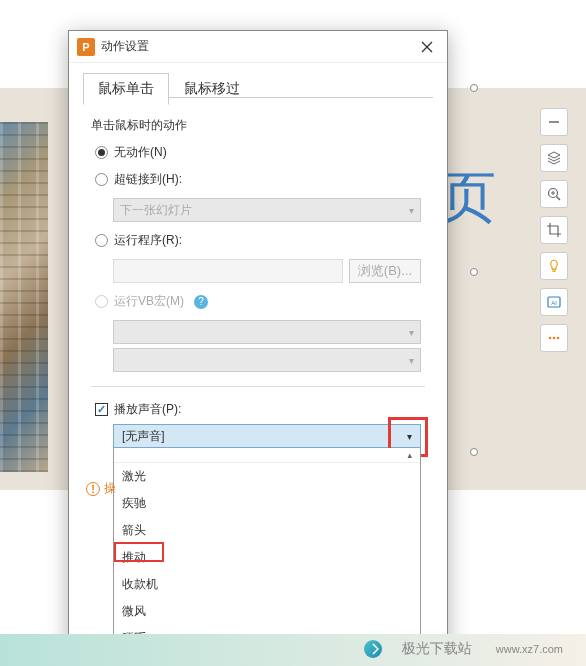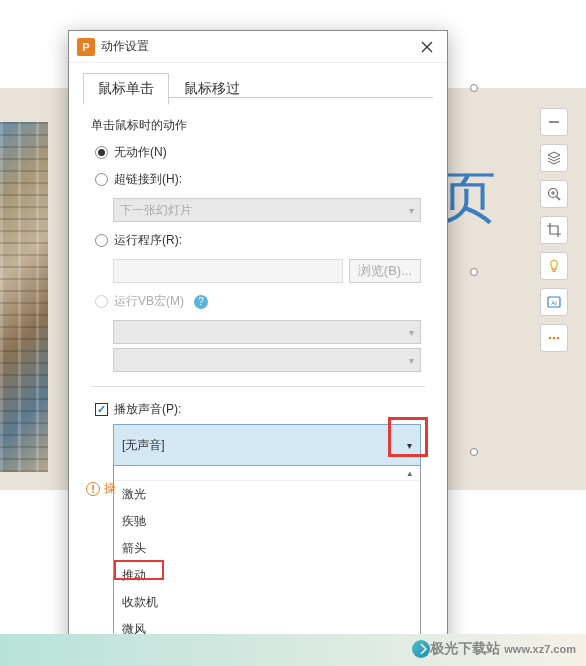--- a/index.html
+++ b/index.html
@@ -5,21 +5,21 @@
 * { margin: 0; padding: 0; box-sizing: border-box; font-family: "Microsoft YaHei", sans-serif; }
 body { width: 586px; height: 666px; background: #fff; overflow: hidden; position: relative; }
 
 .bg-layer { position: absolute; top: 0; left: 0; width: 586px; height: 666px; }
 .bg-slide { position: absolute; top: 88px; left: 0; right: 0; height: 402px; background: #e8e2d8; }
 .bg-image-slice { position: absolute; top: 122px; left: 0; width: 48px; height: 350px; background: linear-gradient(135deg, #6b8ba3 0%, #a89878 20%, #c4b298 40%, #8b7355 60%, #5d7a8f 80%, #b8a88c 100%); }
 .bg-image-slice::before { content: ''; position: absolute; inset: 0; background: repeating-linear-gradient(0deg, rgba(0,0,0,0.15) 0 2px, transparent 2px 12px), repeating-linear-gradient(90deg, rgba(255,255,255,0.2) 0 3px, transparent 3px 18px); }
 .bg-title { position: absolute; top: 160px; left: 440px; font-size: 56px; color: #3b7ec2; font-weight: 500; letter-spacing: 2px; }
 
 .bottom-bar { position: absolute; bottom: 0; left: 0; right: 0; height: 32px; background: linear-gradient(90deg, #b8e2d9 0%, #f5f0e8 100%); }
-.watermark { position: absolute; right: 10px; bottom: 8px; font-size: 14px; color: #888; display: flex; align-items: center; gap: 0; font-weight: bold; }
+.watermark { position: absolute; right: 23px; bottom: 8px; font-size: 14px; color: #888; display: flex; align-items: center; gap: 20px; }
 .wm-icon { width: 18px; height: 18px; border-radius: 50%; background: linear-gradient(135deg, #4fc3c7, #1e88b5); display: flex; align-items: center; justify-content: center; }
 .wm-link { color: #888; font-size: 11px; margin-left: 4px; }
 
 .side-toolbar { position: absolute; top: 108px; right: 18px; display: flex; flex-direction: column; gap: 8px; }
 .side-btn { width: 28px; height: 28px; border: 1px solid #ccc; background: #fff; border-radius: 3px; display: flex; align-items: center; justify-content: center; cursor: pointer; color: #666; }
 .side-btn.more { color: #e67e22; }
 .side-btn svg { width: 16px; height: 16px; }
 
 .dialog { position: absolute; top: 30px; left: 68px; width: 380px; height: 628px; background: #fff; border: 1px solid #888; box-shadow: 0 4px 20px rgba(0,0,0,0.3); }
 .titlebar { height: 32px; display: flex; align-items: center; padding: 0 8px; border-bottom: 1px solid #eee; }
@@ -47,21 +47,21 @@
 .browse-btn { min-width: 70px; height: 24px; border: 1px solid #ccc; background: #f5f5f5; color: #aaa; font-size: 13px; padding: 0 8px; }
 .help-icon { width: 14px; height: 14px; border-radius: 50%; background: #5bb3e0; color: #fff; display: inline-flex; align-items: center; justify-content: center; font-size: 10px; margin-left: 4px; }
 
 .divider { height: 1px; background: #ddd; margin: 14px 0; }
 
 .cb-row { display: flex; align-items: center; gap: 6px; margin: 6px 4px; }
 .cb { width: 13px; height: 13px; border: 1px solid #333; display: flex; align-items: center; justify-content: center; font-size: 11px; color: #2b7cbf; }
 .cb.checked::after { content: '✓'; font-weight: bold; }
 
 .sound-select-wrapper { position: relative; margin: 4px 4px 0 22px; }
-.sound-select { height: 42px; background: #d4e7f5; border: 1px solid #7da9c9; display: flex; align-items: center; justify-content: space-between; padding: 0 8px; font-size: 12px; cursor: pointer; }
+.sound-select { height: 24px; background: #d4e7f5; border: 1px solid #7da9c9; display: flex; align-items: center; justify-content: space-between; padding: 0 8px; font-size: 12px; cursor: pointer; }
 .dd-arrow { font-size: 10px; }
 
 .red-box-dd { position: absolute; top: -7px; right: -7px; width: 40px; height: 40px; border: 3px solid #e53935; pointer-events: none; }
 
 .dropdown-list { border: 1px solid #999; border-top: none; background: #fff; position: relative; }
 .dd-item { padding: 5px 8px; font-size: 12px; color: #333; cursor: pointer; position: relative; }
 .dd-scroll-up { text-align: right; padding: 2px 8px; font-size: 9px; color: #666; border-bottom: 1px solid #eee; }
 
 .red-box-item { position: absolute; left: 0px; top: 0px; width: 50px; height: 20px; border: 2px solid #e53935; pointer-events: none; transform: translateY(-2px); }
 

